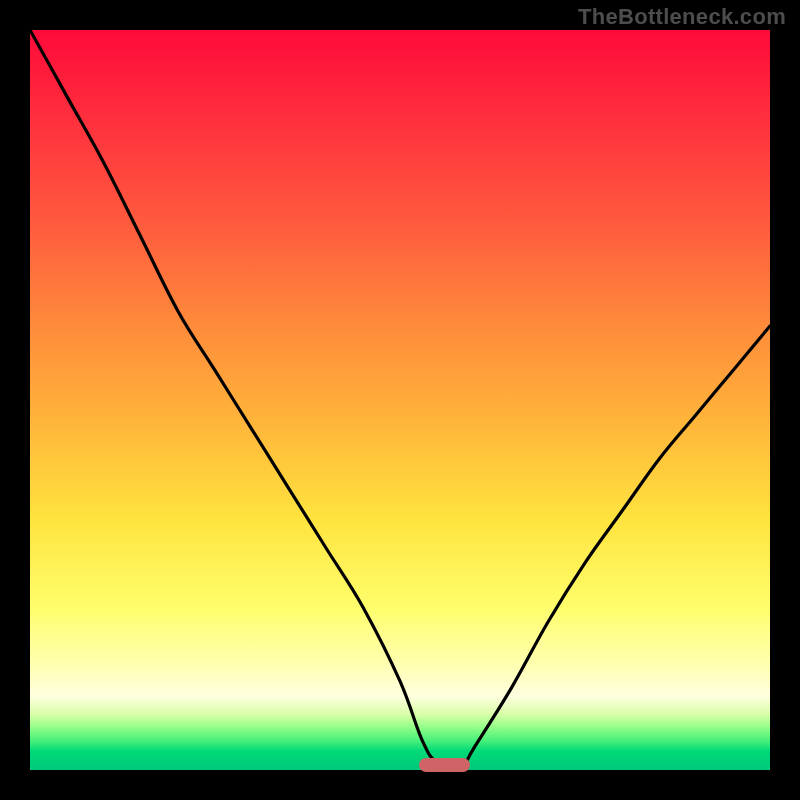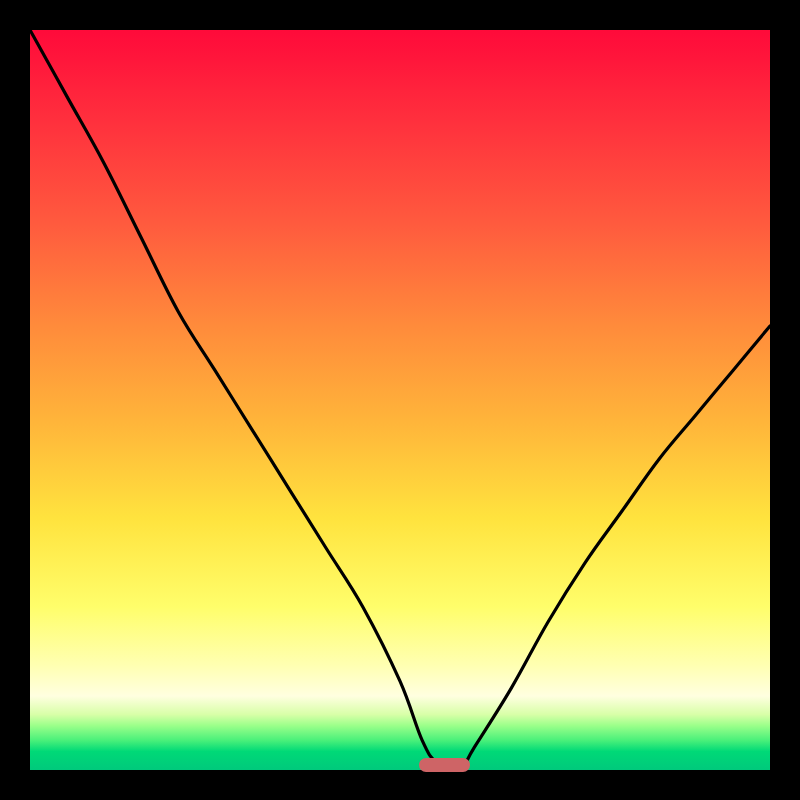--- a/index.html
+++ b/index.html
@@ -66,20 +66,21 @@
     width: 740px;
     height: 740px;
     z-index: 2;
   }
 </style>
 </head>
 <body>
 
 <div class="frame">
 
+  <div class="watermark">TheBottleneck.com</div>
 
   <div class="plot">
 
     <svg class="curve" viewBox="0 0 740 740" preserveAspectRatio="none">
       <path fill="none" stroke="#000" stroke-width="3.2" stroke-linecap="round" stroke-linejoin="round" d="M 0.0 0.0 C 6.7 12.0, 23.7 42.6, 37.0 66.6 C 50.3 90.6, 60.7 107.9, 74.0 133.2 C 87.3 158.5, 97.7 180.6, 111.0 207.2 C 124.3 233.8, 134.7 257.2, 148.0 281.2 C 161.3 305.2, 171.7 319.1, 185.0 340.4 C 198.3 361.7, 208.7 378.3, 222.0 399.6 C 235.3 420.9, 245.7 437.5, 259.0 458.8 C 272.3 480.1, 282.7 496.7, 296.0 518.0 C 309.3 539.3, 319.7 553.2, 333.0 577.2 C 346.3 601.2, 359.3 627.2, 370.0 651.2 C 380.7 675.2, 385.5 695.7, 392.2 710.4 C 398.9 725.1, 400.3 727.3, 407.0 732.6 C 413.7 737.9, 422.5 742.7, 429.2 740.0 C 435.9 737.3, 434.7 732.5, 444.0 717.8 C 453.3 703.1, 467.7 681.2, 481.0 658.6 C 494.3 636.0, 504.7 614.6, 518.0 592.0 C 531.3 569.4, 541.7 552.8, 555.0 532.8 C 568.3 512.8, 578.7 499.6, 592.0 481.0 C 605.3 462.4, 615.7 446.5, 629.0 429.2 C 642.3 411.9, 652.7 400.8, 666.0 384.8 C 679.3 368.8, 689.7 356.4, 703.0 340.4 C 716.3 324.4, 733.3 304.0, 740.0 296.0"></path>
     </svg>
 
     <div class="marker" style="width: 51.8px; left: 388.5px; bottom: -2px;"></div>
 
   </div>

